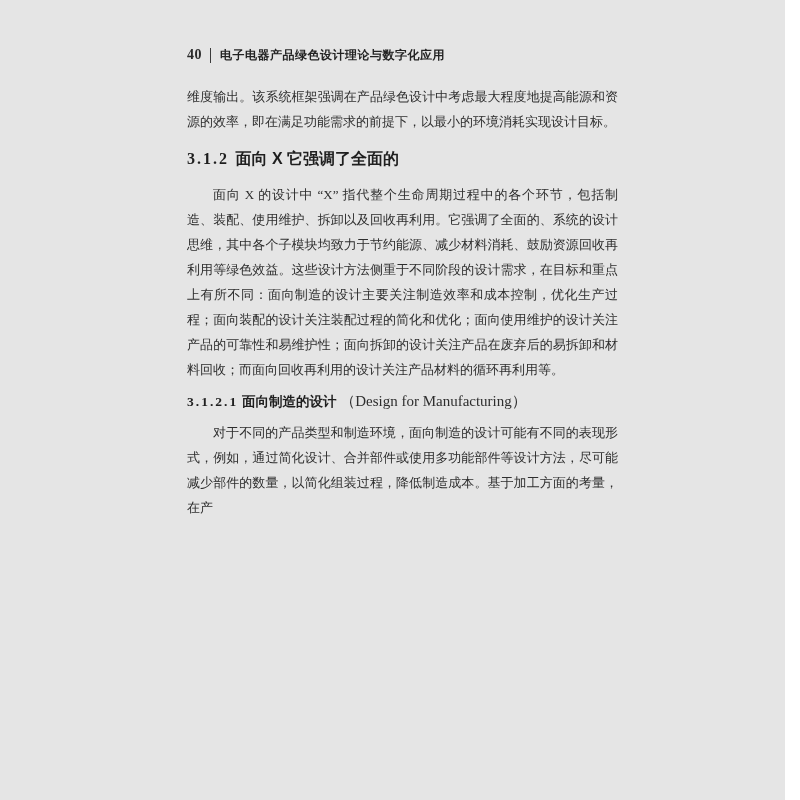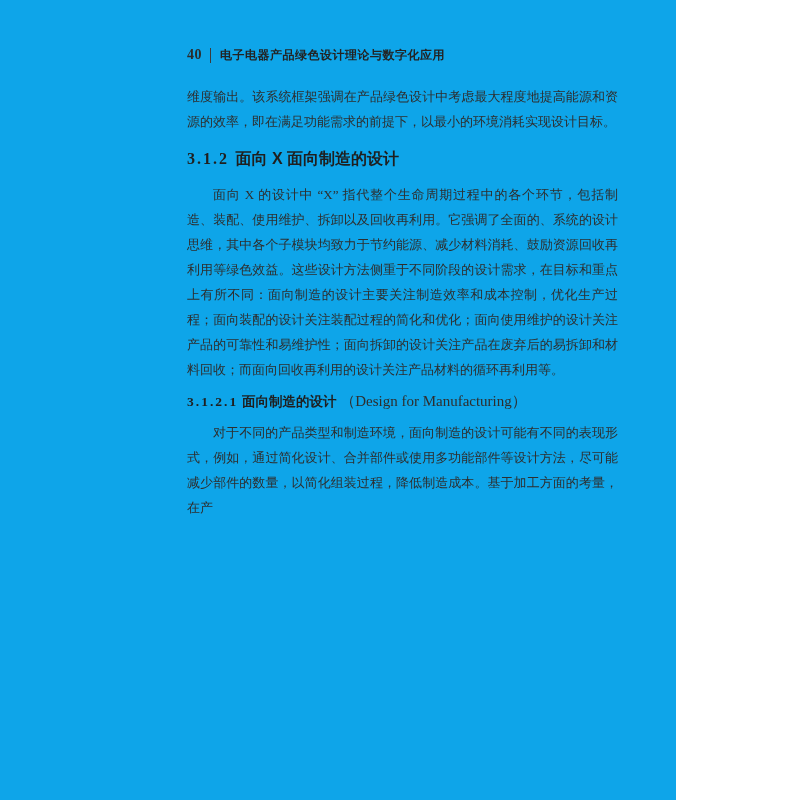--- a/index.html
+++ b/index.html
@@ -1,20 +1,20 @@
 <!DOCTYPE html>
 <html><head>
 <meta charset="utf-8">
 <style>
   html, body { margin: 0; padding: 0; background: #ffffff; }
   .page {
     position: relative;
-    width: 676px;
+    width: 785px;
     height: 800px;
-    background: #0ea5e9;
+    background: #e5e5e5;
     overflow: hidden;
     font-family: "Liberation Serif", "DejaVu Serif", serif;
     color: #2b2b2b;
   }
   .content {
     position: absolute;
     left: 187px;
     top: 46px;
     width: 431px;
   }
@@ -93,21 +93,21 @@
     <div class="running-head">
       <span class="pagenum">40</span>
       <span class="head-rule"></span>
       <span class="btitle">电子电器产品绿色设计理论与数字化应用</span>
     </div>
 
     <p class="body intro">维度输出。该系统框架强调在产品绿色设计中考虑最大程度地提高能源和资源的效率，即在满足功能需求的前提下，以最小的环境消耗实现设计目标。</p>
 
     <h2 class="sec">
       <span class="sec-num">3.1.2</span>
-      <span class="sec-title">面向 X 面向制造的设计</span>
+      <span class="sec-title">面向 X 它强调了全面的</span>
     </h2>
 
     <p class="body ind">面向 X 的设计中 “X” 指代整个生命周期过程中的各个环节，包括制造、装配、使用维护、拆卸以及回收再利用。它强调了全面的、系统的设计思维，其中各个子模块均致力于节约能源、减少材料消耗、鼓励资源回收再利用等绿色效益。这些设计方法侧重于不同阶段的设计需求，在目标和重点上有所不同：面向制造的设计主要关注制造效率和成本控制，优化生产过程；面向装配的设计关注装配过程的简化和优化；面向使用维护的设计关注产品的可靠性和易维护性；面向拆卸的设计关注产品在废弃后的易拆卸和材料回收；而面向回收再利用的设计关注产品材料的循环再利用等。</p>
 
     <h3 class="subsec">
       <span class="subsec-num">3.1.2.1</span>
       <span class="subsec-title">面向制造的设计</span>
       <span class="subsec-en">（Design for Manufacturing）</span>
     </h3>
 

